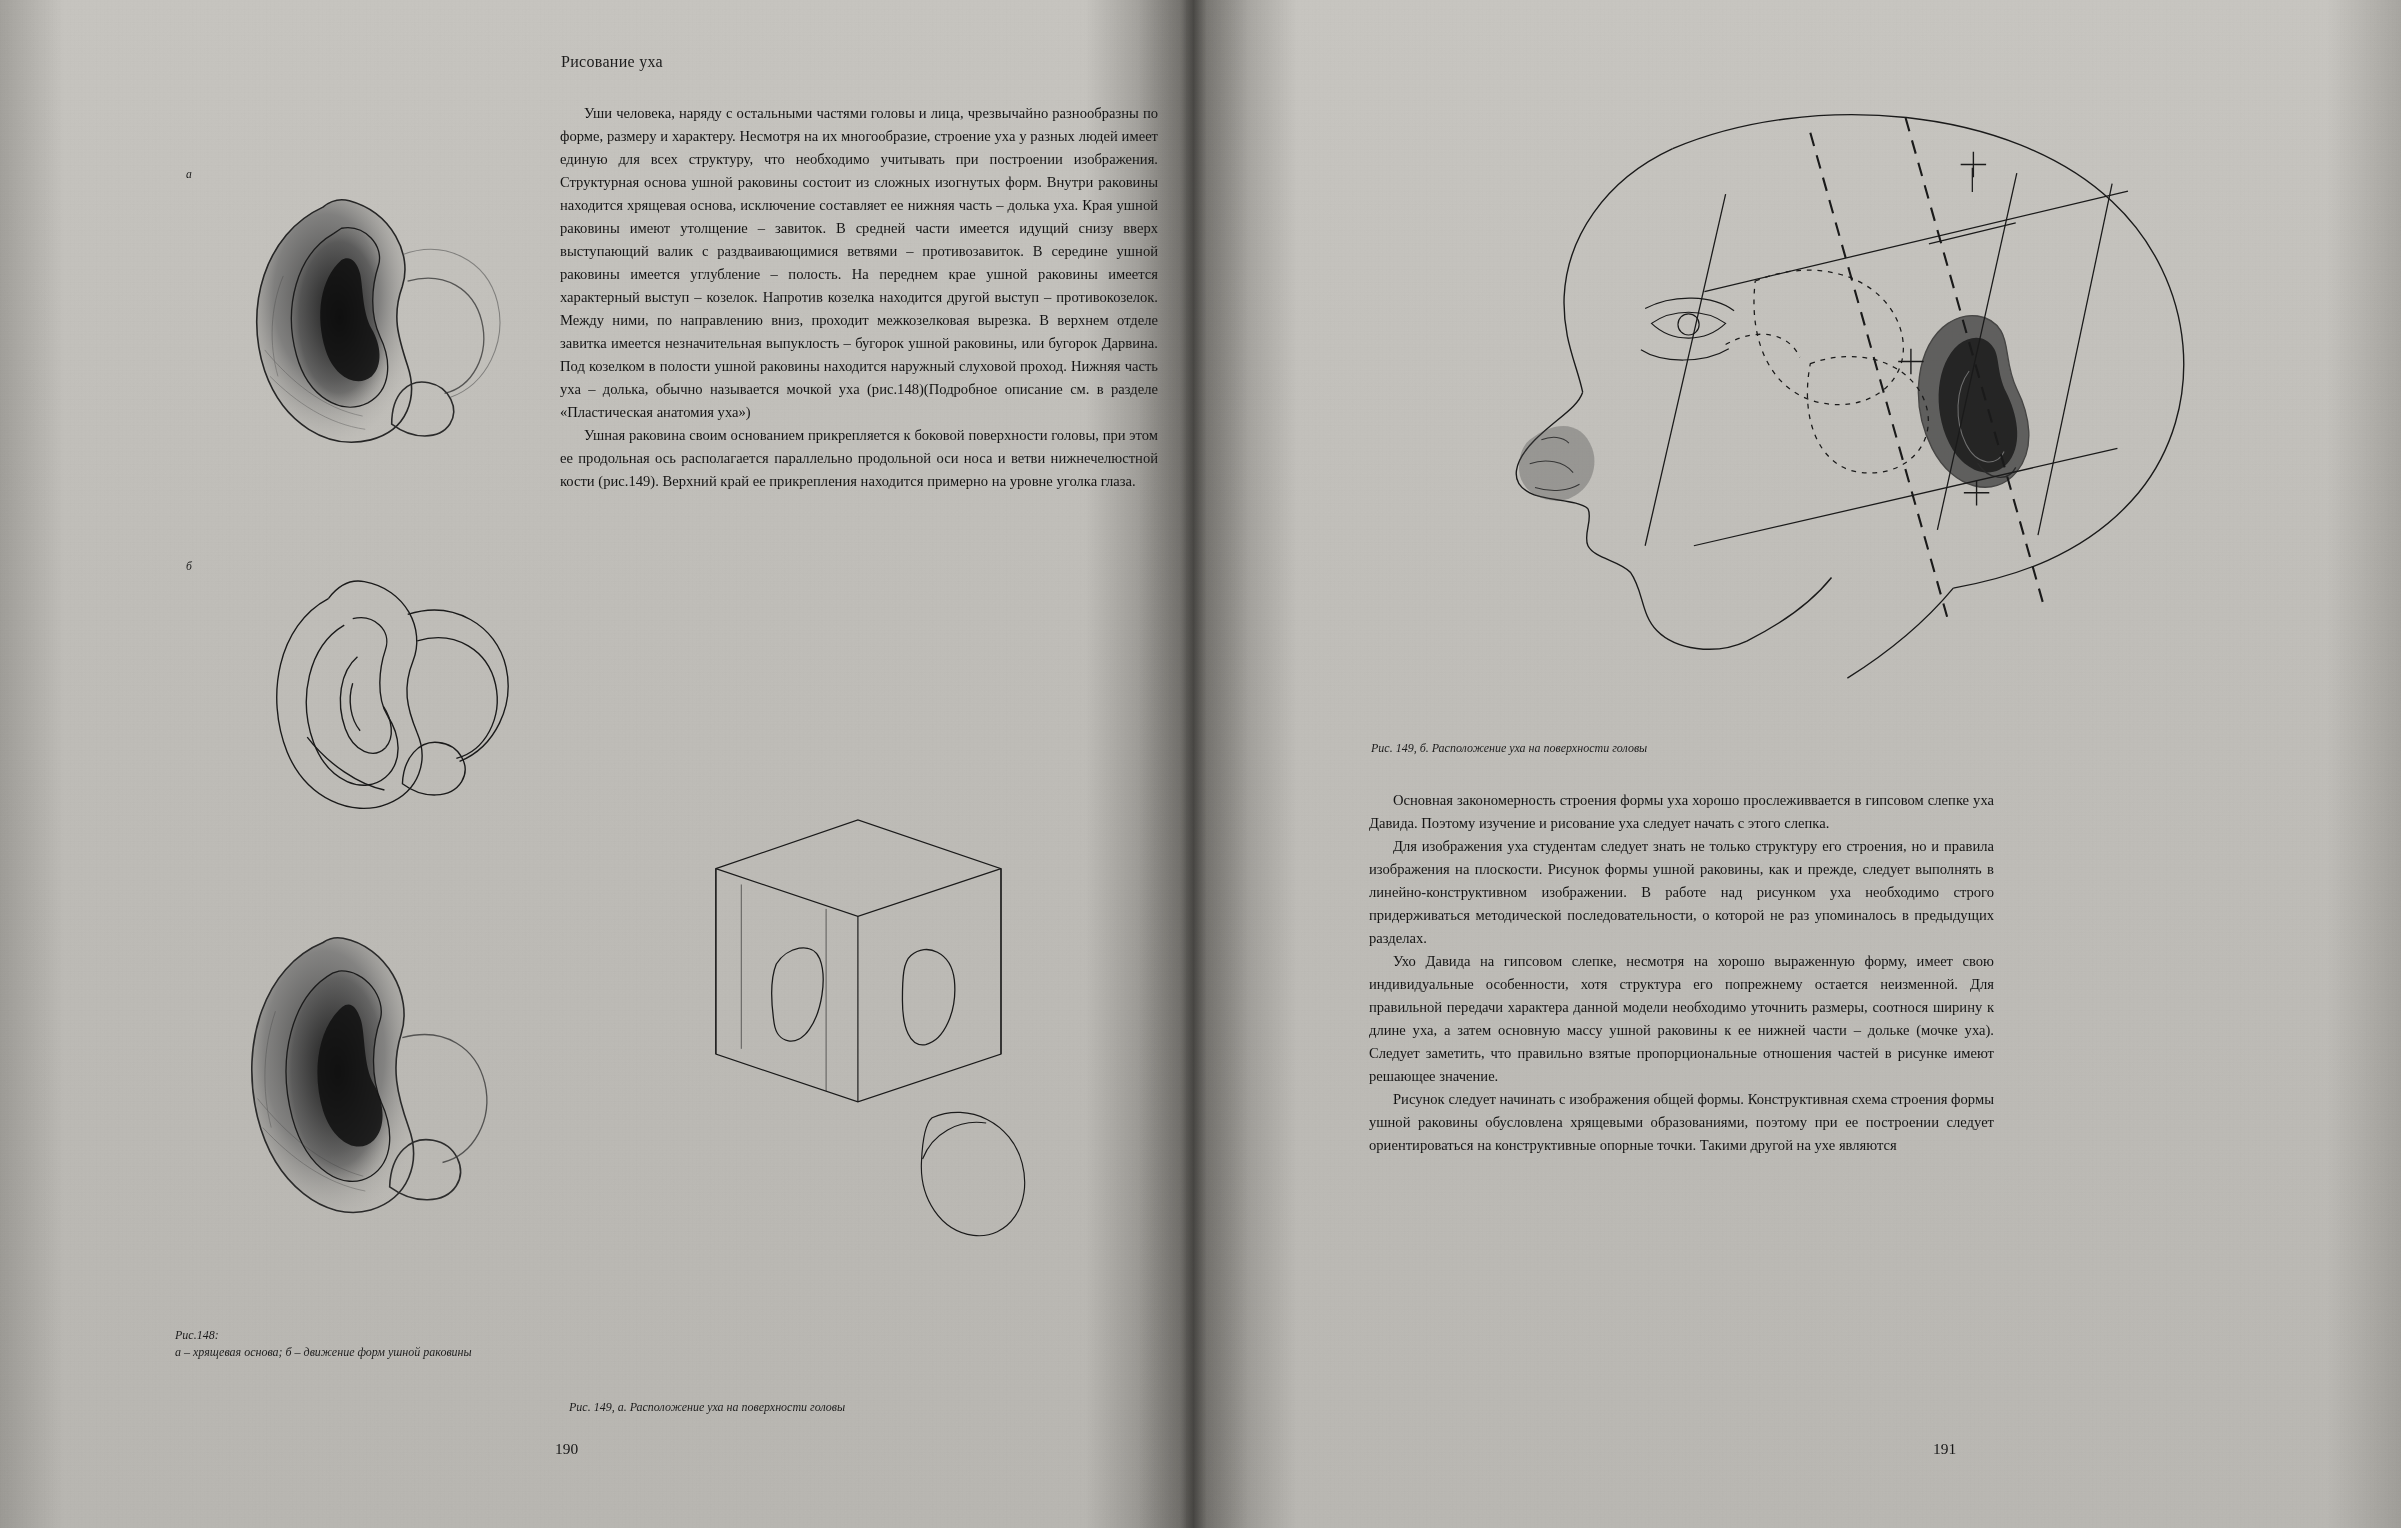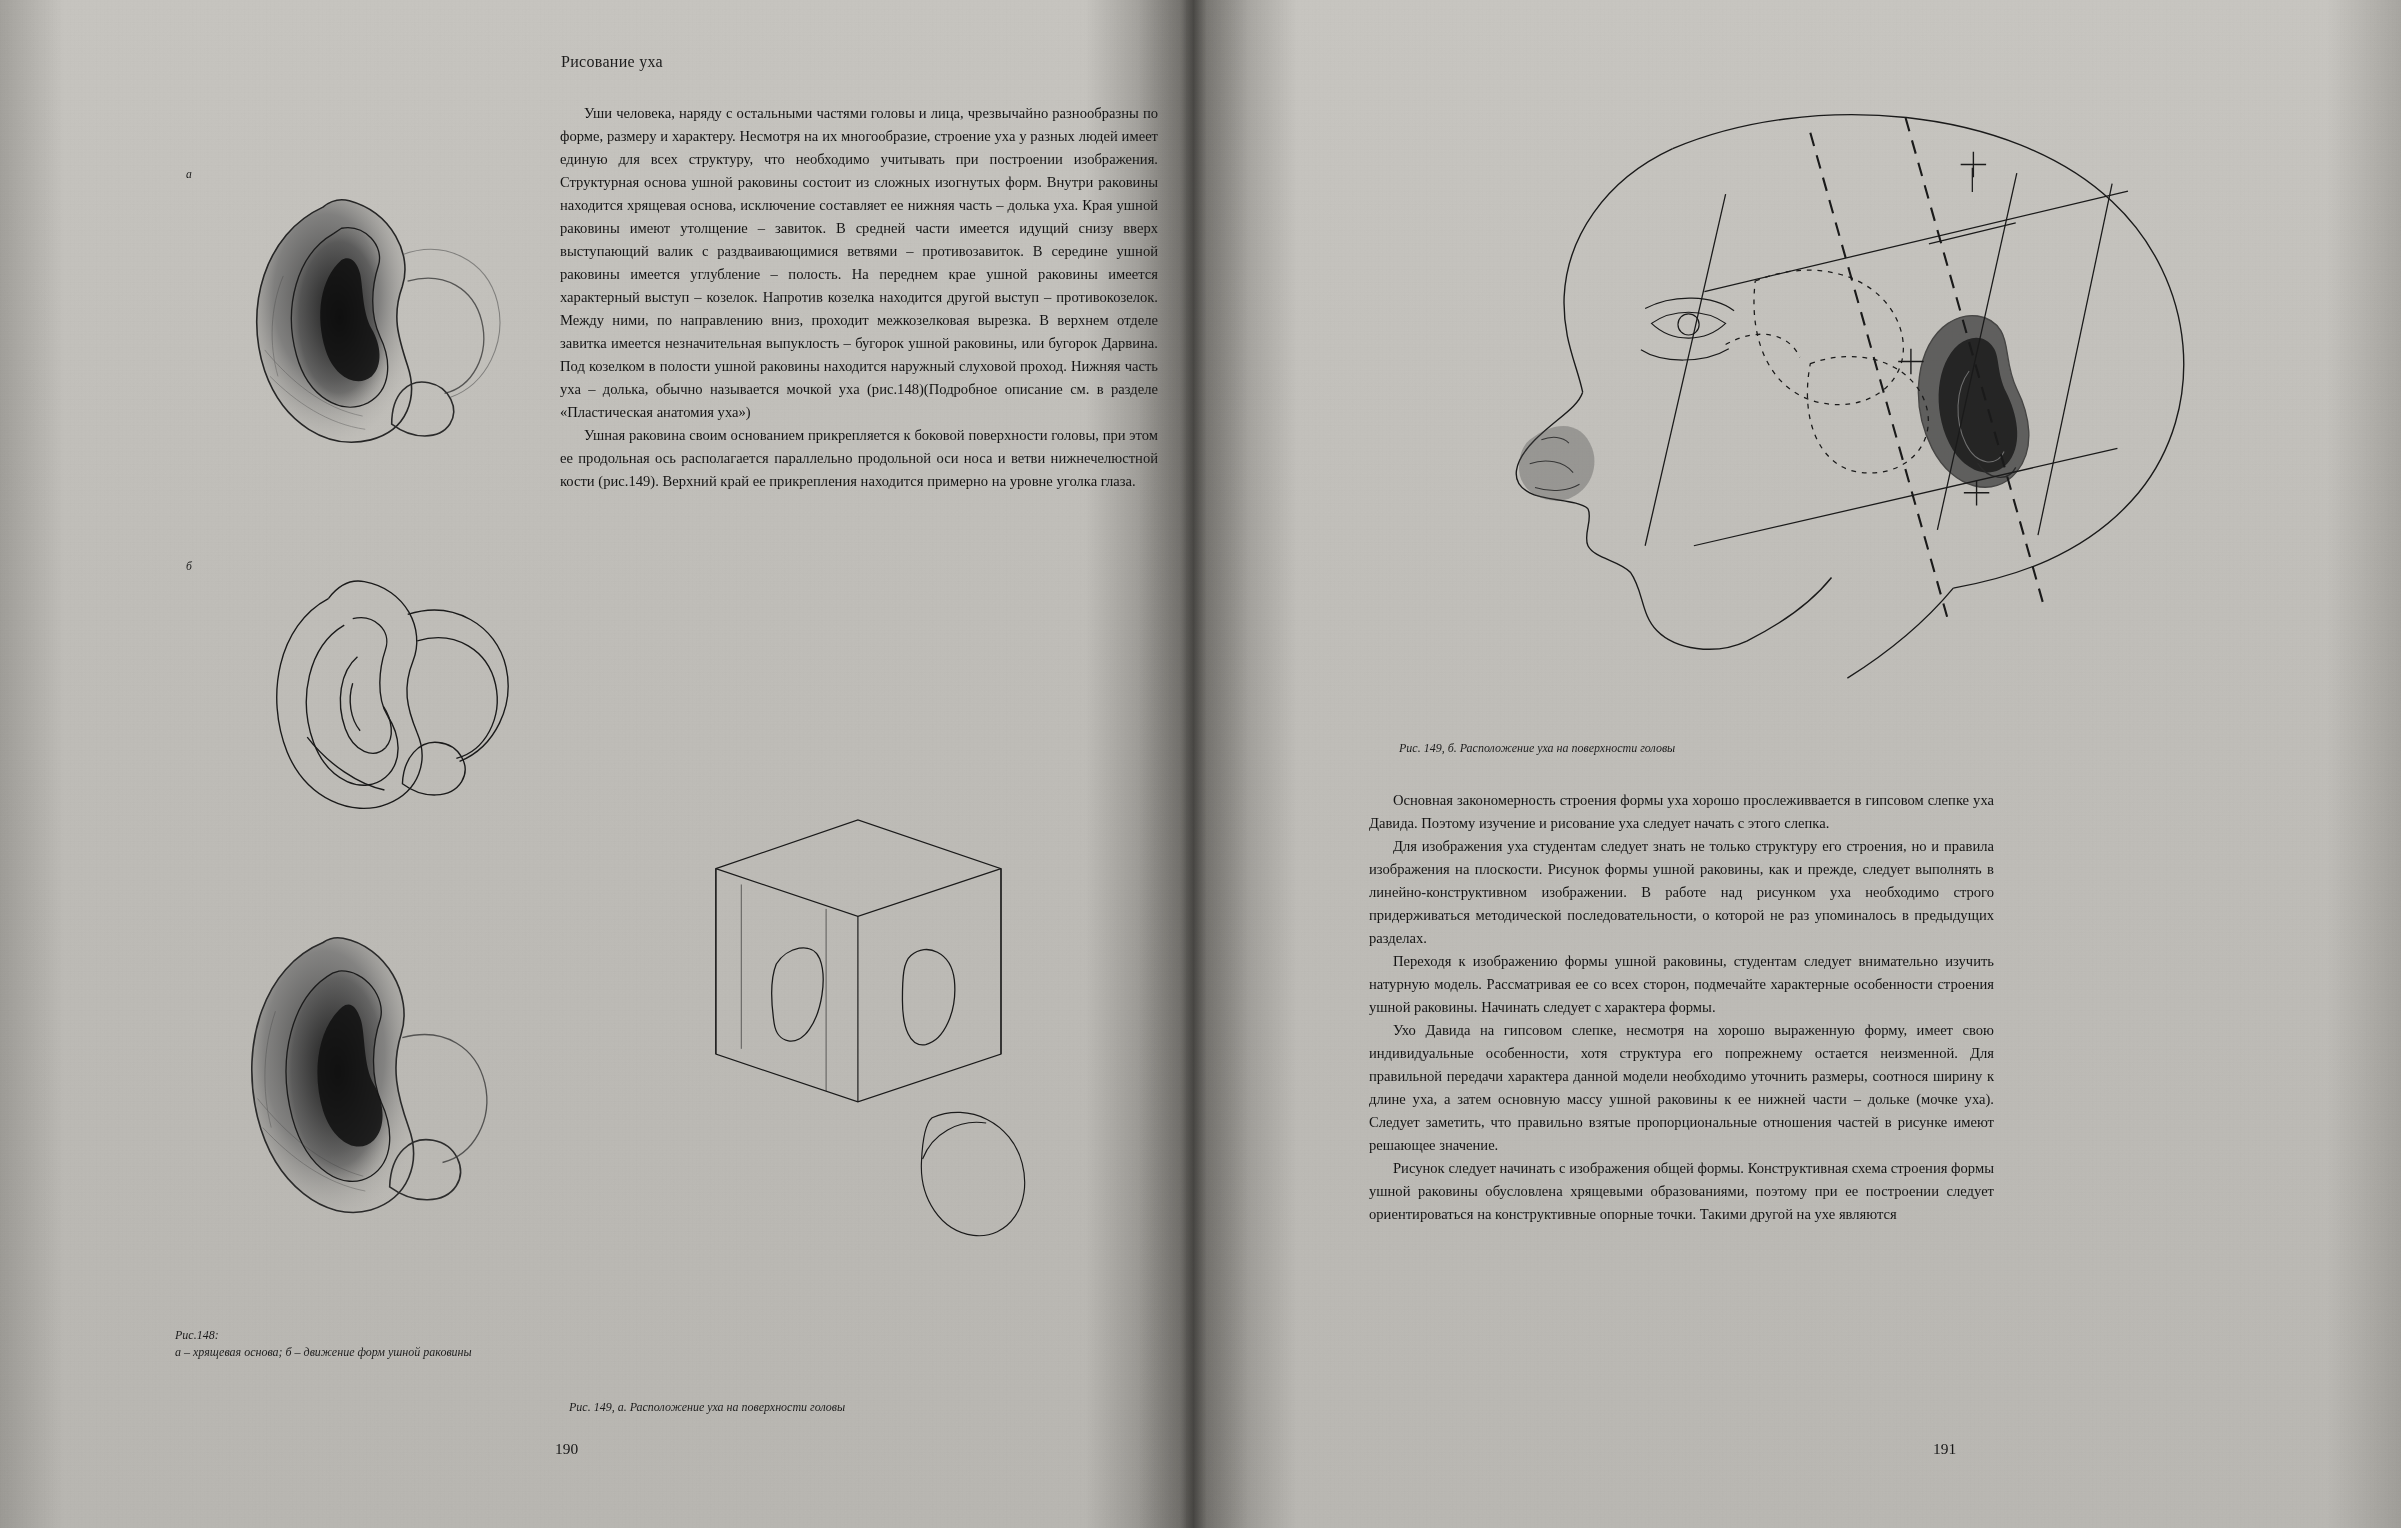--- a/index.html
+++ b/index.html
@@ -297,26 +297,25 @@
         </g>
 
         <g class="ink" stroke-width="2.6">
           <path d="M1026 552 L 1074 552 M1050 528 L 1050 576"></path>
           <path d="M1150 800 L 1198 800 M1174 776 L 1174 824"></path>
           <path d="M1144 180 L 1192 180 M1168 156 L 1168 204"></path>
         </g>
       </svg>
     </div>
 
-    <div class="caption" style="left:185px; top:739px; width:635px;margin-left:28px;">Рис. 149, б. Расположение уха на поверхности головы</div>
+    <div class="caption" style="left:185px; top:739px; width:635px;">Рис. 149, б. Расположение уха на поверхности головы</div>
 
     <div class="bodytext" style="left:183px; top:789px; width:625px;">
       <p>Основная закономерность строения формы уха хорошо прослеживвается в гипсовом слепке уха Давида. Поэтому изучение и рисование уха следует начать с этого слепка.</p>
       <p>Для изображения уха студентам следует знать не только структуру его строения, но и правила изображения на плоскости. Рисунок формы ушной раковины, как и прежде, следует выполнять в линейно-конструктивном изображении. В работе над рисунком уха необходимо строго придерживаться методической последовательности, о которой не раз упоминалось в предыдущих разделах.</p>
-      <p>Переходя к изображению формы ушной раковины, студентам следует внимательно изучить натурную модель. Рассматривая ее со всех сторон, подмечайте характерные особенности строения ушной раковины. Начинать следует с характера формы.</p>
       <p>Ухо Давида на гипсовом слепке, несмотря на хорошо выраженную форму, имеет свою индивидуальные особенности, хотя структура его попрежнему остается неизменной. Для правильной передачи характера данной модели необходимо уточнить размеры, соотнося ширину к длине уха, а затем основную массу ушной раковины к ее нижней части – дольке (мочке уха). Следует заметить, что правильно взятые пропорциональные отношения частей в рисунке имеют решающее значение.</p>
       <p>Рисунок следует начинать с изображения общей формы. Конструктивная схема строения формы ушной раковины обусловлена хрящевыми образованиями, поэтому при ее построении следует ориентироваться на конструктивные опорные точки. Такими другой на ухе являются</p>
     </div>
 
     <div class="folio" style="left:747px; top:1440px;">191</div>
   </div>
 
   <div class="gutter"></div>
 </div>
 

